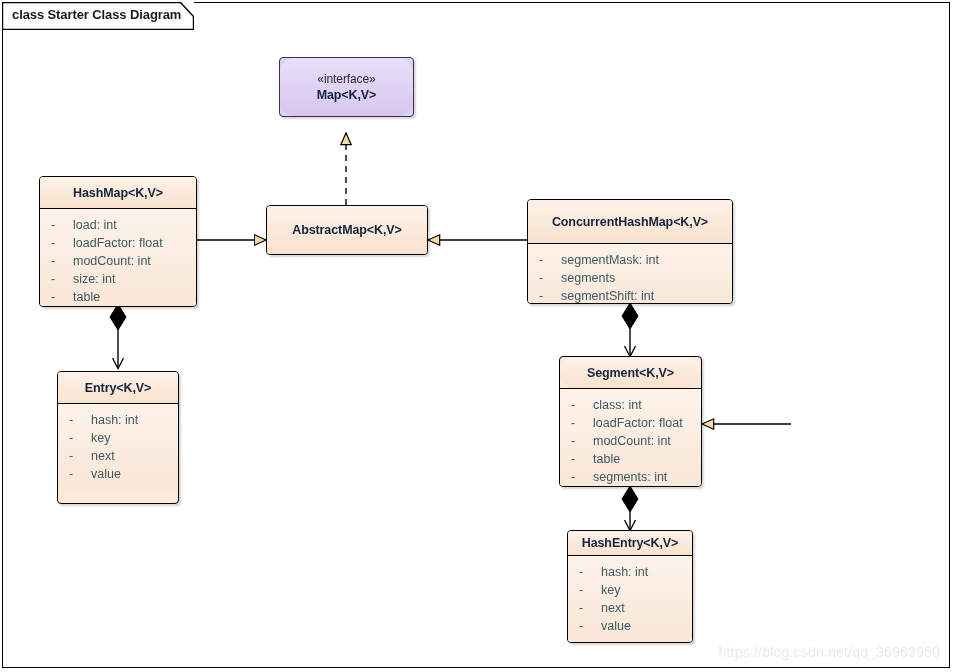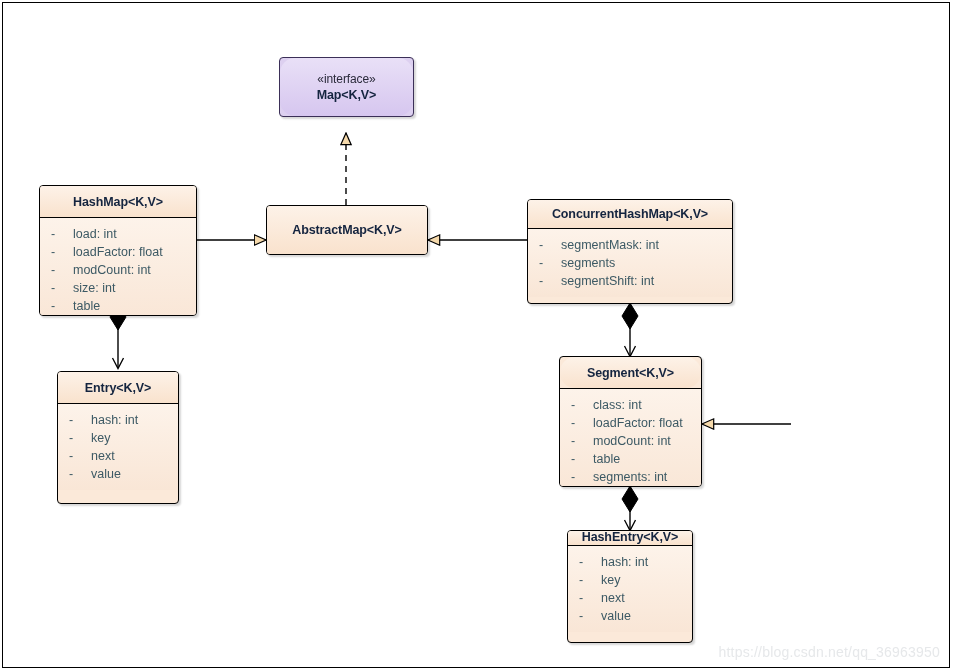--- a/index.html
+++ b/index.html
@@ -80,20 +80,26 @@
     font-size:14px;color:#e6e8ea;white-space:nowrap;
     letter-spacing:0.2px;
   }
 </style>
 </head>
 <body>
 
 <div id="canvas">
 
   <div class="frame"></div>
+  <div class="frame-title">
+    <svg class="tab" width="192" height="28" viewBox="0 0 192 28">
+      <path d="M0.5,0.5 L178.5,0.5 L191.5,14.5 L191.5,27.5 L0.5,27.5 Z" fill="#ffffff" stroke="#000000" stroke-width="1.4"></path>
+    </svg>
+    <span class="label">class Starter Class Diagram</span>
+  </div>
 
   <svg id="wires" viewBox="0 0 954 672">
     <defs>
       <marker id="hollowTri" markerWidth="14" markerHeight="14" refX="12.5" refY="6" orient="auto" markerUnits="userSpaceOnUse">
         <path d="M0.8,0.8 L12.6,6 L0.8,11.2 Z" fill="#f5d9ab" stroke="#000000" stroke-width="1.2"></path>
       </marker>
       <marker id="openArrow" markerWidth="14" markerHeight="14" refX="11" refY="6" orient="auto" markerUnits="userSpaceOnUse">
         <path d="M1,0.5 L11.5,6 L1,11.5" fill="none" stroke="#000000" stroke-width="1.3"></path>
       </marker>
     </defs>
@@ -137,21 +143,21 @@
     </g>
   </svg>
 
   <div class="node iface plain" style="left:279px;top:57px;width:135px;height:60px;">
     <div class="hdr">
       <span class="stereo">«interface»</span>
       <span class="nm">Map&lt;K,V&gt;</span>
     </div>
   </div>
 
-  <div class="node" style="left:39px;top:176px;width:158px;height:131px;margin-top:9px;">
+  <div class="node" style="left:39px;top:176px;width:158px;height:131px;">
     <div class="hdr" style="height:31px;">
       <span class="nm">HashMap&lt;K,V&gt;</span>
     </div>
     <div class="divider"></div>
     <div class="body">
       <div class="attr">
         <span class="vis">-</span>
         <span class="txt">load: int</span>
       </div>
       <div class="attr">
@@ -173,21 +179,21 @@
     </div>
   </div>
 
   <div class="node plain" style="left:266px;top:205px;width:162px;height:50px;">
     <div class="hdr">
       <span class="nm">AbstractMap&lt;K,V&gt;</span>
     </div>
   </div>
 
   <div class="node" style="left:527px;top:199px;width:206px;height:105px;">
-    <div class="hdr" style="height:28px;">
+    <div class="hdr" style="height:43px;">
       <span class="nm">ConcurrentHashMap&lt;K,V&gt;</span>
     </div>
     <div class="divider"></div>
     <div class="body">
       <div class="attr">
         <span class="vis">-</span>
         <span class="txt">segmentMask: int</span>
       </div>
       <div class="attr">
         <span class="vis">-</span>
@@ -249,21 +255,21 @@
       </div>
       <div class="attr">
         <span class="vis">-</span>
         <span class="txt">segments: int</span>
       </div>
     </div>
   </div>
 
 
   <div class="node" style="left:567px;top:530px;width:126px;height:113px;">
-    <div class="hdr" style="height:14px;justify-content:flex-end;">
+    <div class="hdr" style="height:24px;">
       <span class="nm">HashEntry&lt;K,V&gt;</span>
     </div>
     <div class="divider"></div>
     <div class="body">
       <div class="attr">
         <span class="vis">-</span>
         <span class="txt">hash: int</span>
       </div>
       <div class="attr">
         <span class="vis">-</span>

